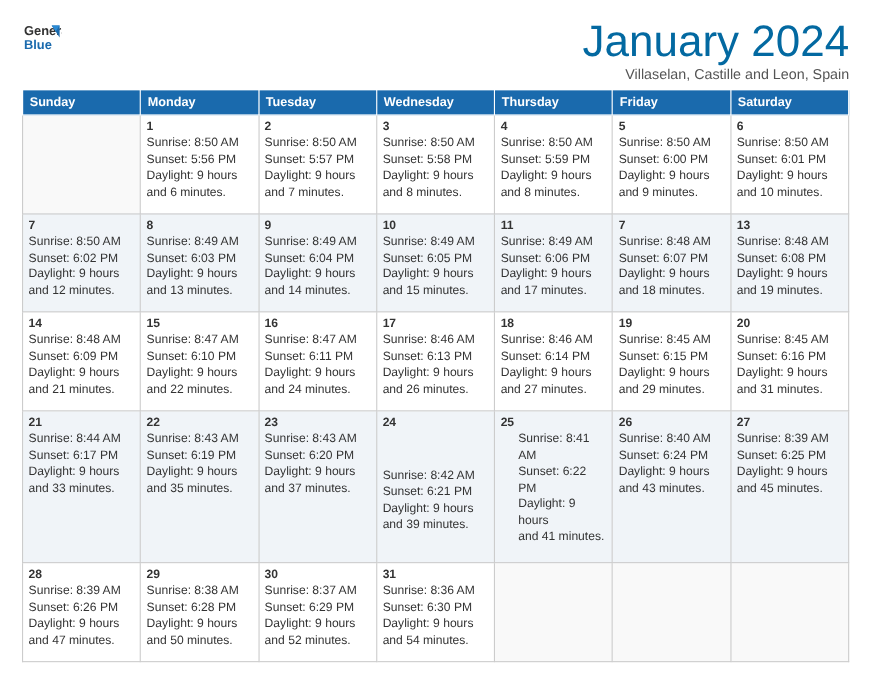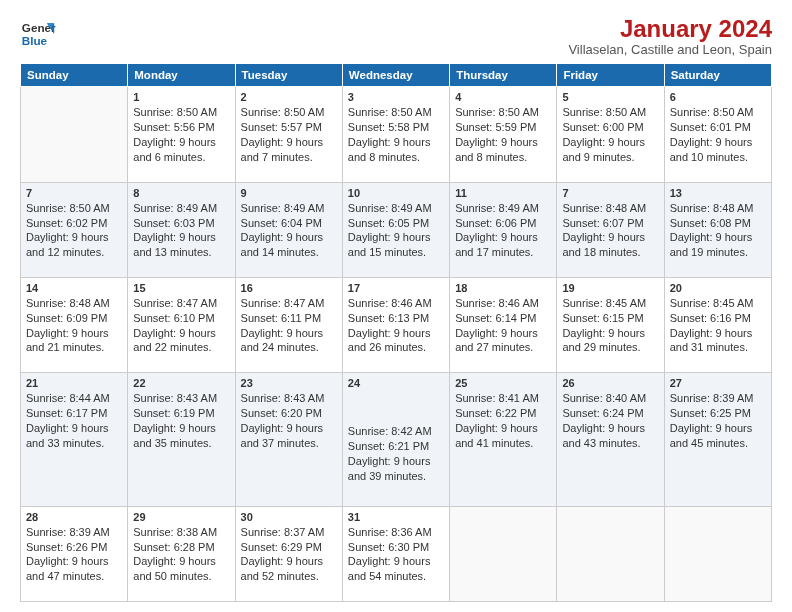--- a/index.html
+++ b/index.html
@@ -29,23 +29,23 @@
       gap: 4px;
     }
     .logo-icon {
       width: 36px;
       height: 36px;
     }
     .title-block {
       text-align: right;
     }
     .month-title {
-      font-size: 24px;
-      font-weight: bold;
-      color: #b91c1c;
+      font-size: 40px;
+      font-weight: normal;
+      color: #0369a1;
       line-height: 1.1;
     }
     .subtitle {
       font-size: 13px;
       color: #555;
     }
     .calendar {
       flex: 1;
       border-collapse: collapse;
       width: 100%;
@@ -291,21 +291,21 @@
           </td>
           <td>
             <span class="day-num">24</span>
             <div class="cell-text" style="white-space: pre-line; margin-top: 35px;">Sunrise: 8:42 AM
 Sunset: 6:21 PM
 Daylight: 9 hours
 and 39 minutes.</div>
           </td>
           <td>
             <span class="day-num">25</span>
-            <div class="cell-text" style="white-space: pre-line;">Sunrise: 8:41 AM
+            <div class="cell-text" style="white-space: pre-line; margin-left: 16px;">Sunrise: 8:41 AM
 Sunset: 6:22 PM
 Daylight: 9 hours
 and 41 minutes.</div>
           </td>
           <td>
             <span class="day-num">26</span>
             <div class="cell-text" style="white-space: pre-line;">Sunrise: 8:40 AM
 Sunset: 6:24 PM
 Daylight: 9 hours
 and 43 minutes.</div>

